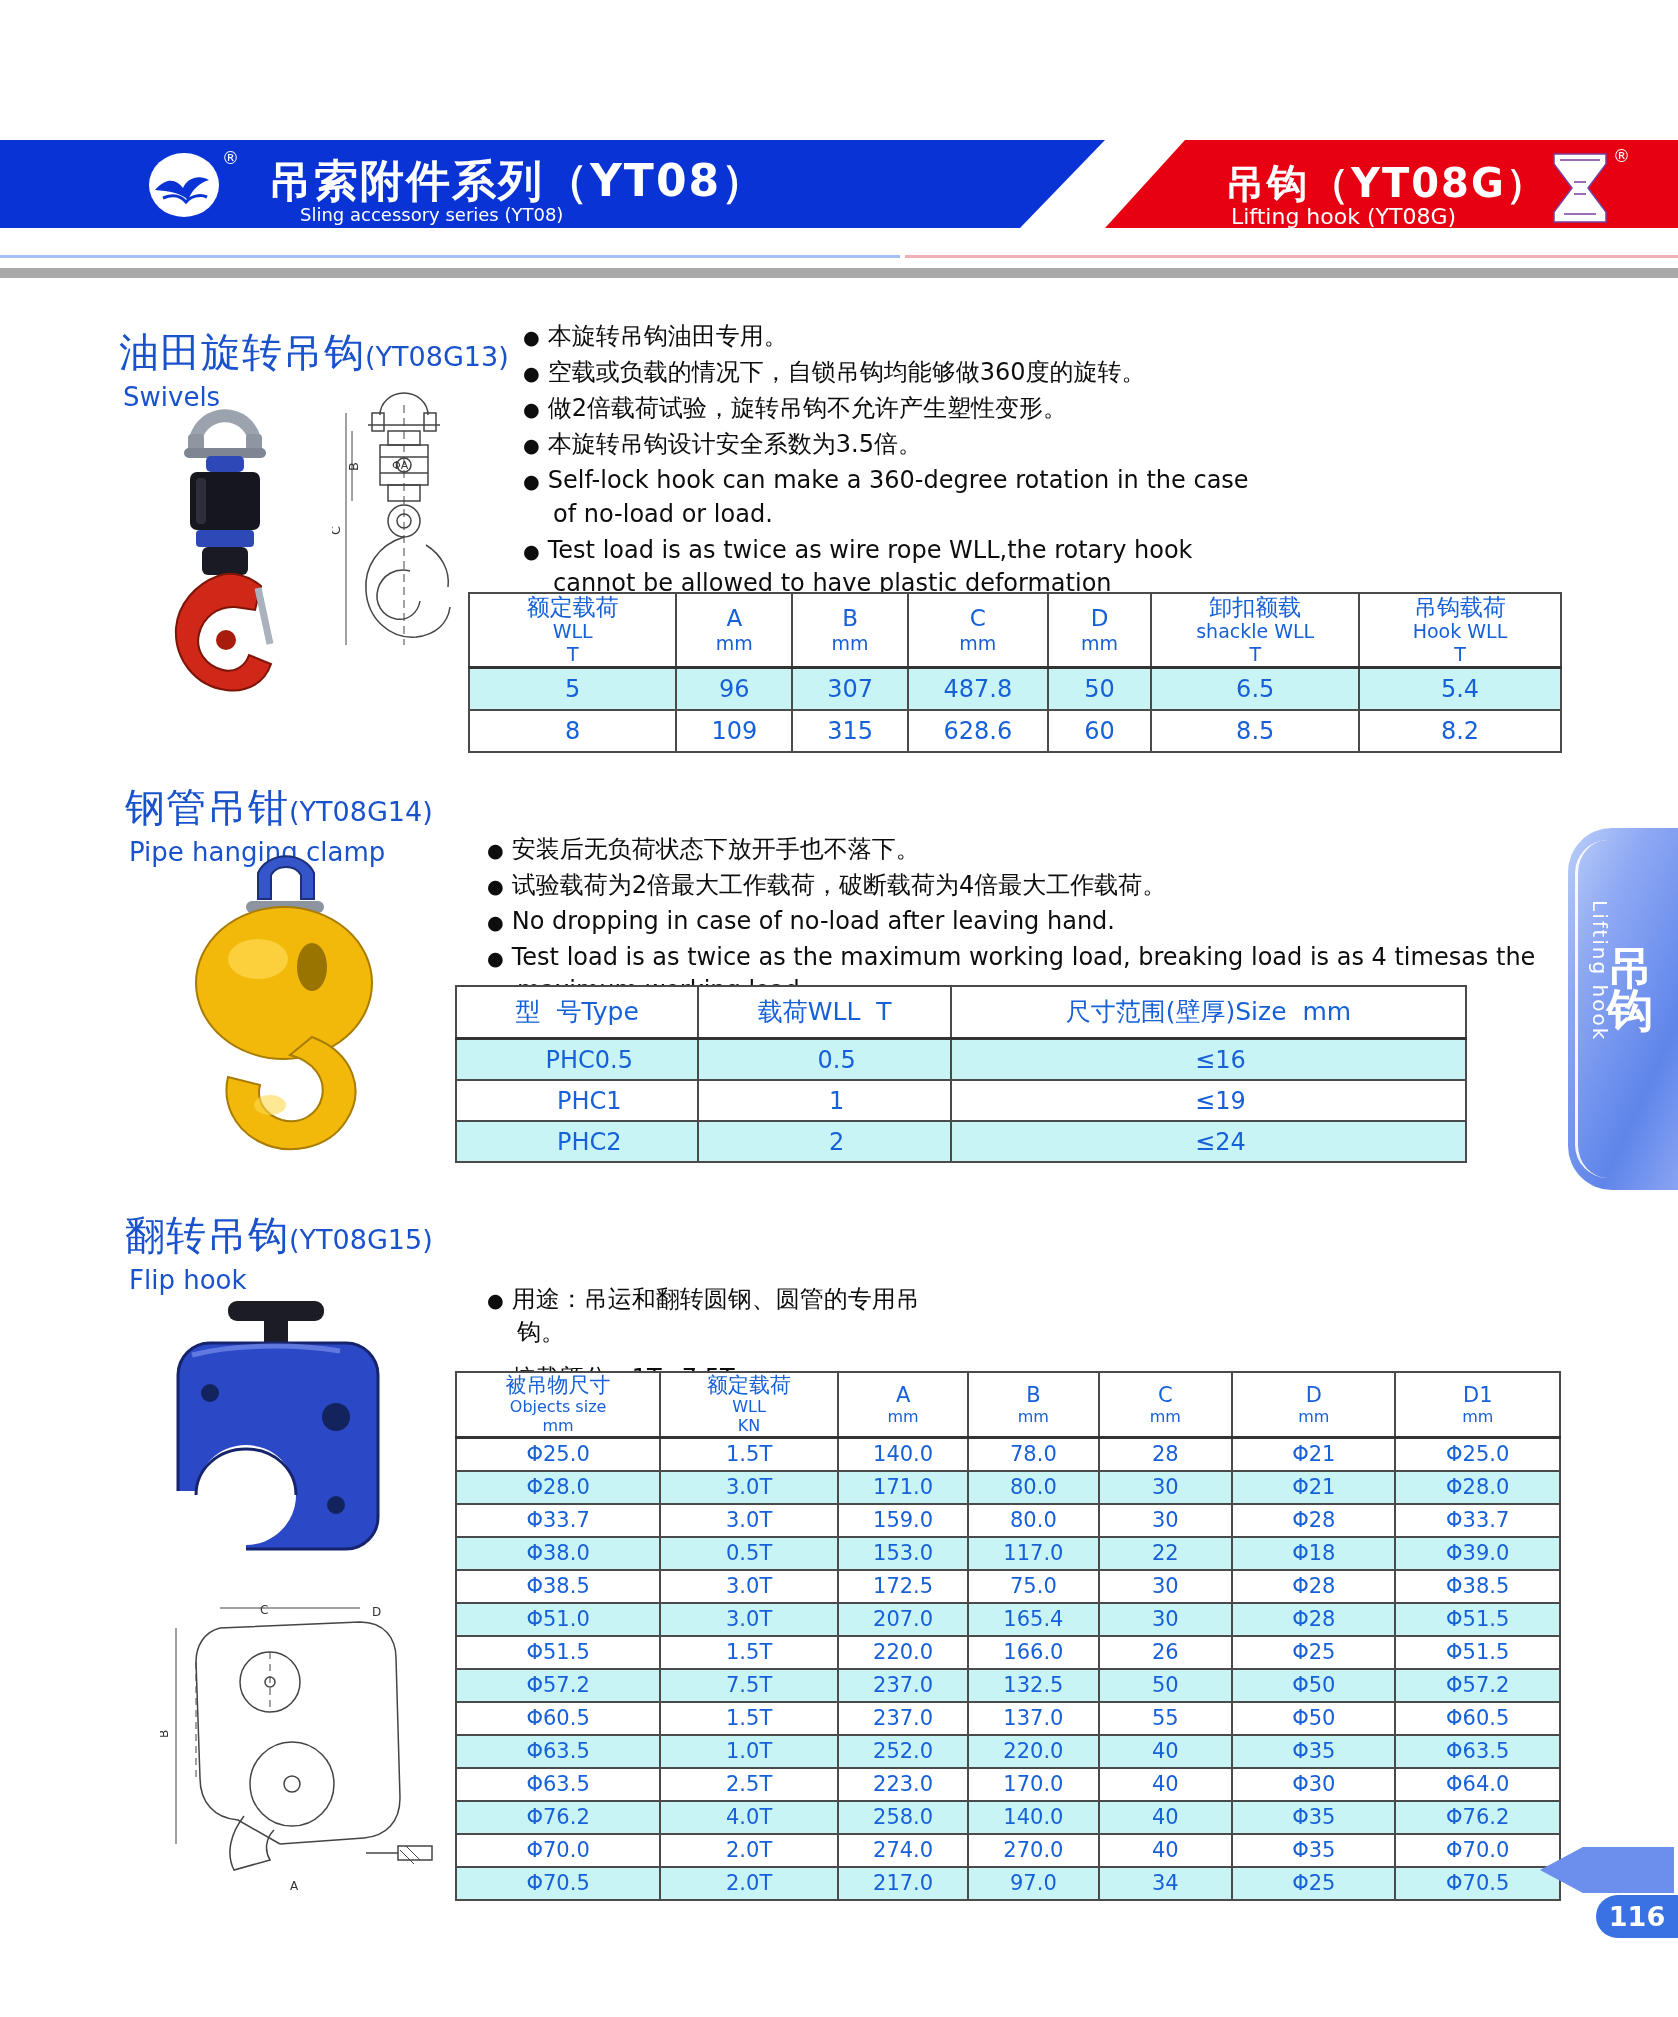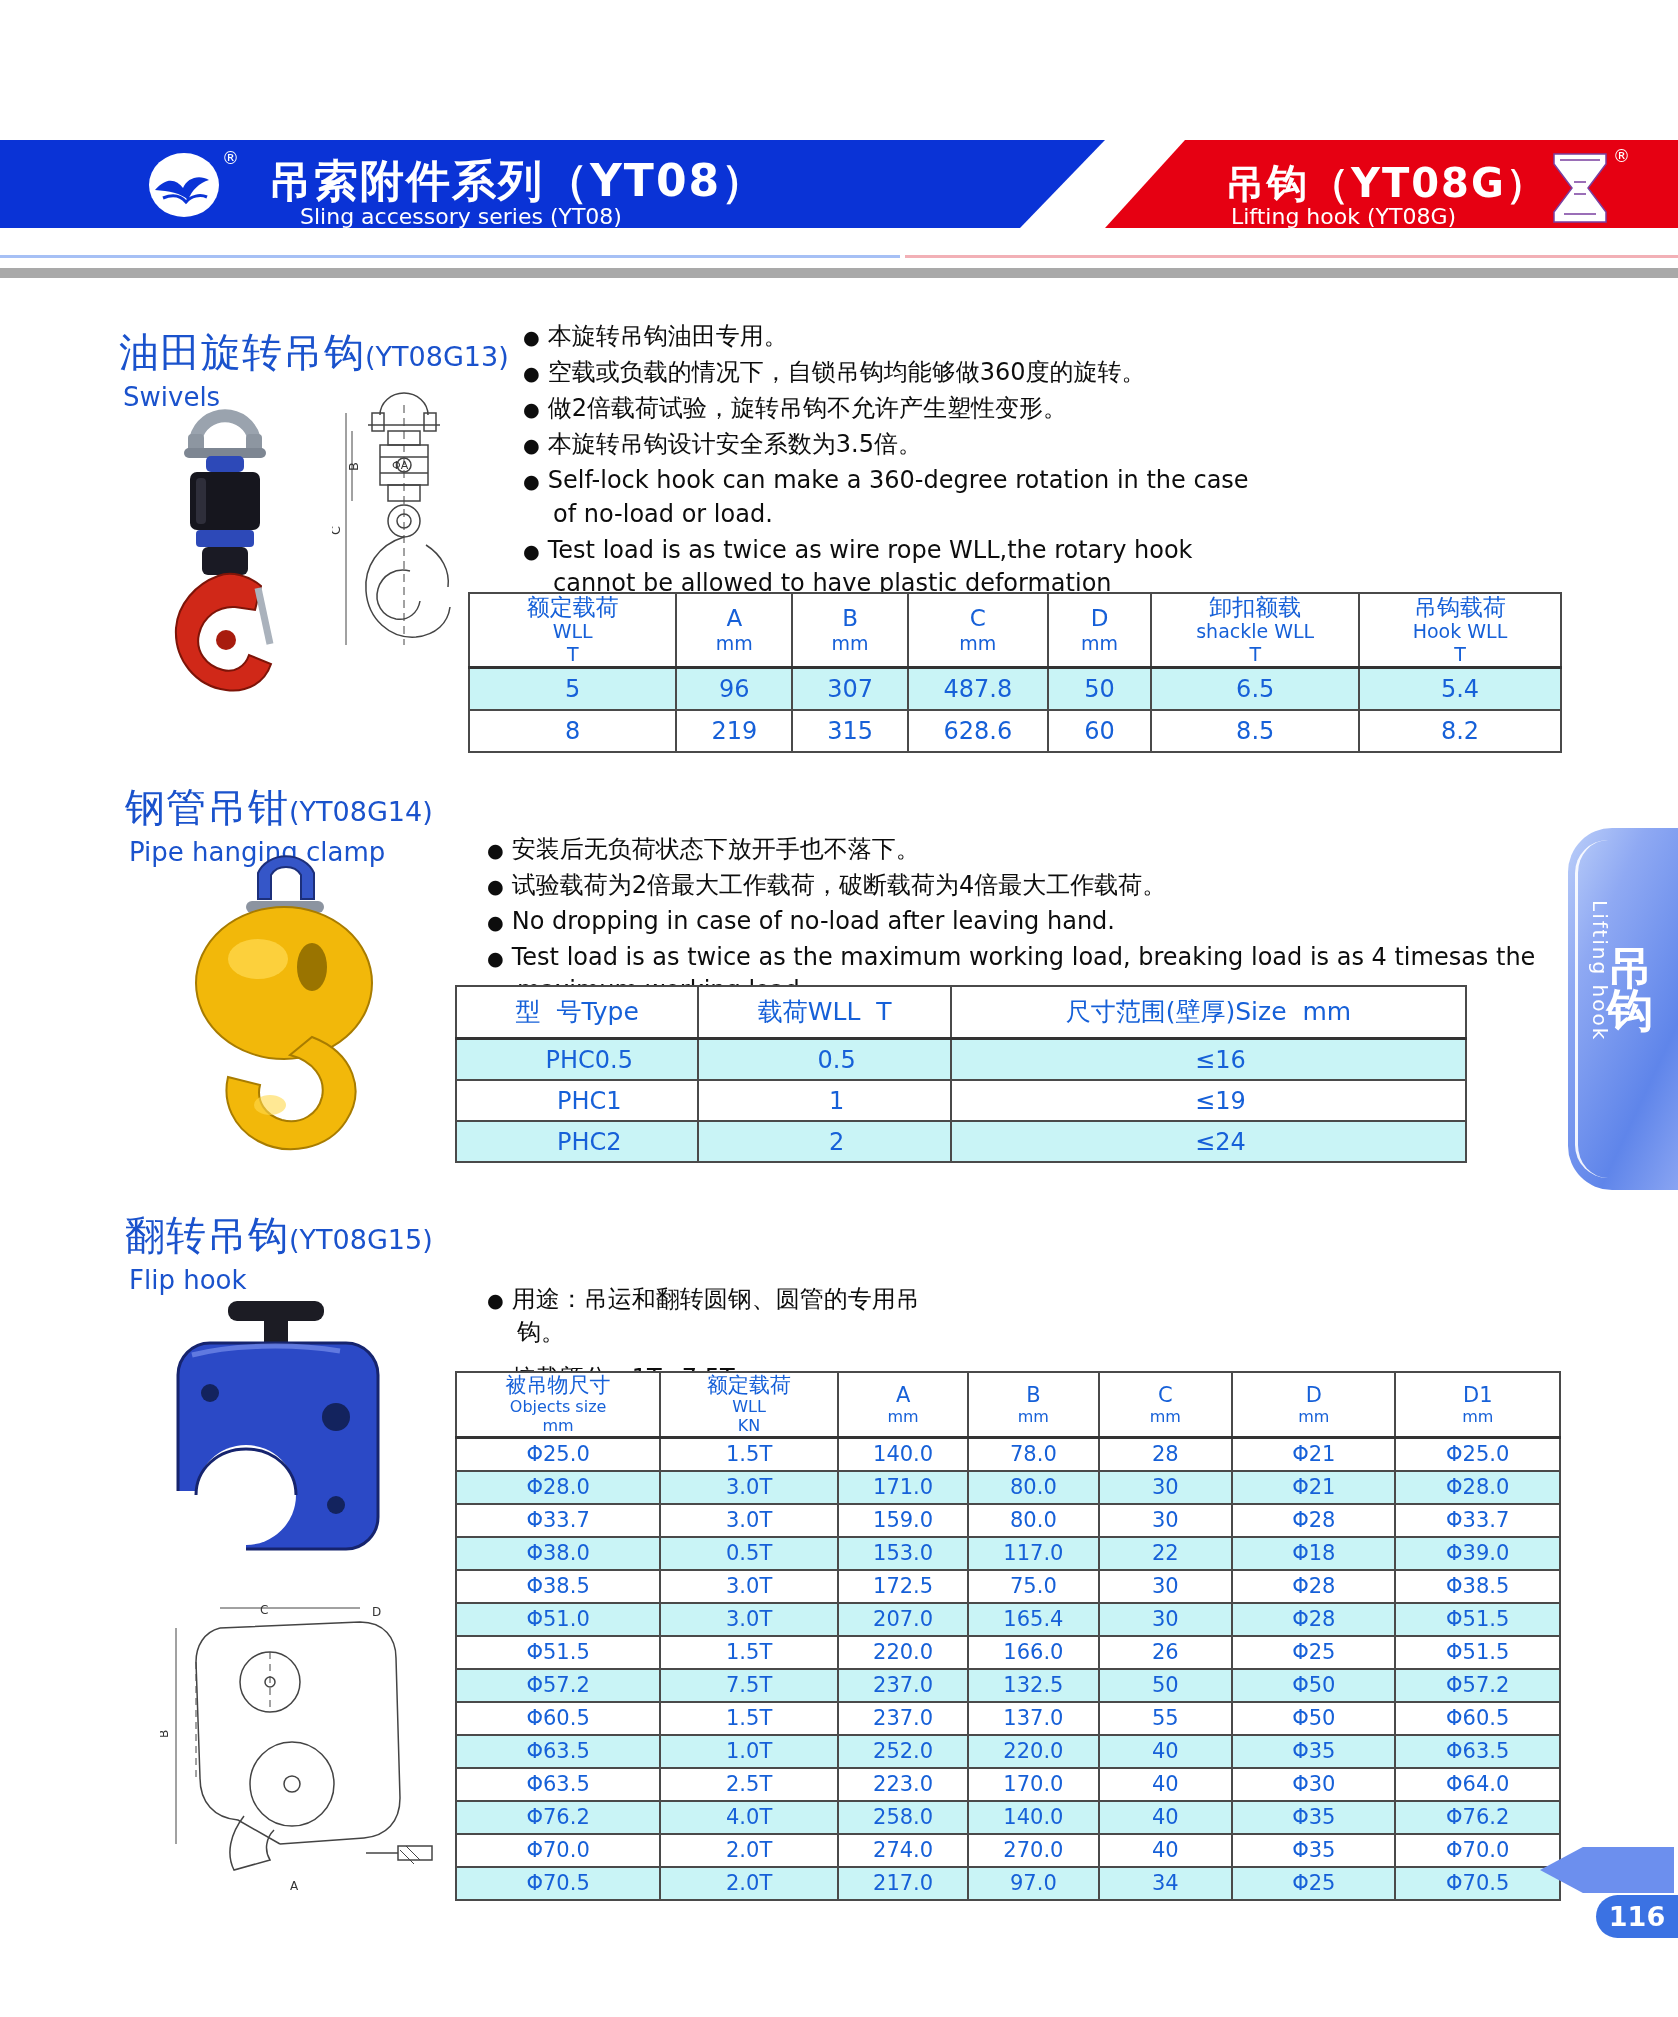--- a/index.html
+++ b/index.html
@@ -5,21 +5,21 @@
   html,body{margin:0;padding:0;background:#ffffff;}
   .page{position:relative;width:1678px;height:2017px;background:#fff;overflow:hidden;
         font-family:"DejaVu Sans","Liberation Sans",sans-serif;color:#111;}
 
   
   .bar-blue{position:absolute;left:0;top:140px;width:1105px;height:88px;background:#0a33d6;
             clip-path:polygon(0 0,100% 0,calc(100% - 85px) 100%,0 100%);}
   .bar-red{position:absolute;left:1105px;top:140px;width:573px;height:88px;background:#e60012;
            clip-path:polygon(80px 0,100% 0,100% 100%,0 100%);}
   .hdr-title{position:absolute;left:268px;top:12px;font-size:44px;font-weight:bold;color:#fff;letter-spacing:2px;}
-  .hdr-sub{position:absolute;left:300px;top:64px;font-size:22px;color:#fff;}
+  .hdr-sub{position:absolute;left:300px;top:64px;font-size:18px;color:#fff;}
   .red-title{position:absolute;left:120px;top:16px;font-size:40px;font-weight:bold;color:#fff;letter-spacing:2px;}
   .red-sub{position:absolute;left:126px;top:64px;font-size:22px;color:#fff;}
   .logo-oval{position:absolute;left:145px;top:150px;width:78px;height:70px;}
   .regmark{position:absolute;font-size:17px;color:#fff;}
   .line-blue{position:absolute;left:0;top:255px;width:900px;height:3px;background:#a6c0f5;}
   .line-red{position:absolute;left:905px;top:255px;width:773px;height:3px;background:#f2b0b6;}
   .gray-bar{position:absolute;left:0;top:268px;width:1678px;height:10px;background:#a9a9a9;}
 
   
   .sec-title{position:absolute;color:#1a52cc;}
@@ -183,21 +183,21 @@
           <td>5</td>
           <td>96</td>
           <td>307</td>
           <td>487.8</td>
           <td>50</td>
           <td>6.5</td>
           <td>5.4</td>
         </tr>
         <tr>
           <td>8</td>
-          <td>219</td>
+          <td>109</td>
           <td>315</td>
           <td>628.6</td>
           <td>60</td>
           <td>8.5</td>
           <td>8.2</td>
         </tr>
       </tbody>
     </table>
 
   <div class="sec-title" style="left:125px;top:780px;">

